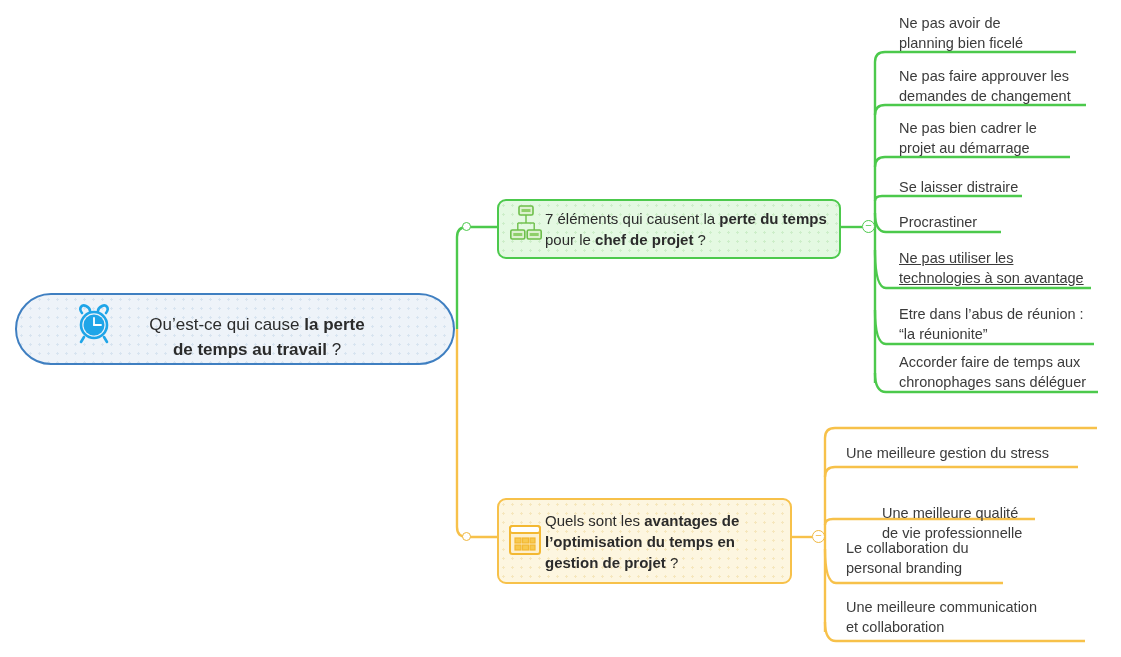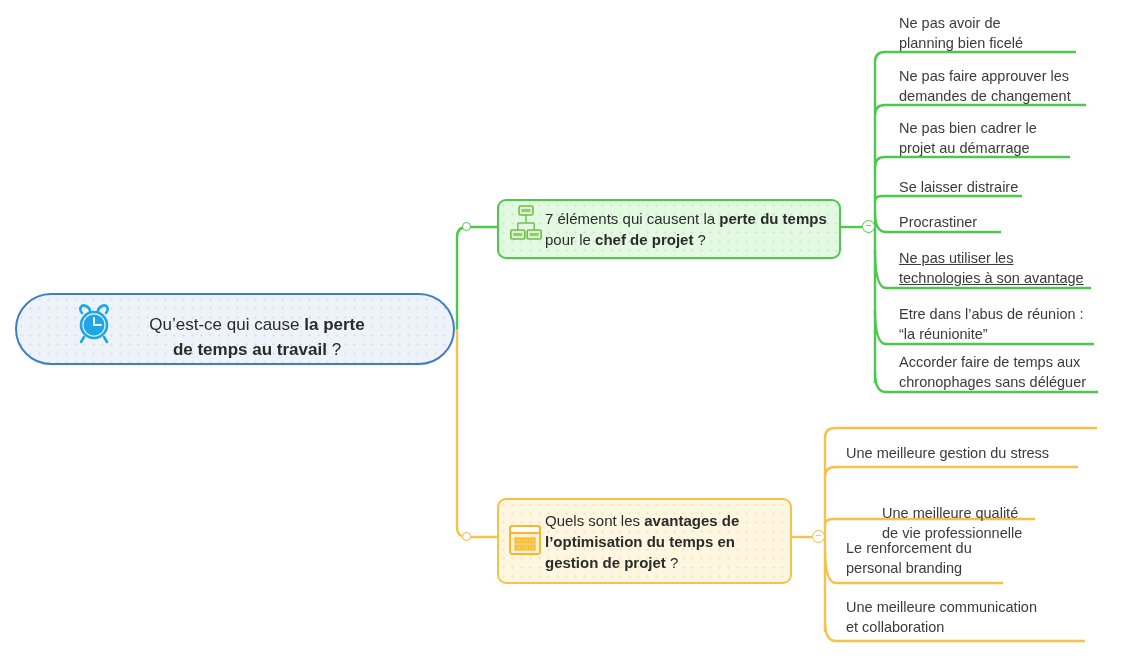--- a/index.html
+++ b/index.html
@@ -284,21 +284,21 @@
   </svg>
 
   <div class="leaf leaf-orange" style="left:846px; top:443px;">
     <div class="leaf-text">Une meilleure gestion du stress</div>
   </div>
   <div class="leaf leaf-orange" style="left:846px; top:503px;margin-left:36px;">
     <div class="leaf-text">Une meilleure qualité
 de vie professionnelle</div>
   </div>
   <div class="leaf leaf-orange" style="left:846px; top:538px;">
-    <div class="leaf-text">Le renforcement du
+    <div class="leaf-text">Le collaboration du
 personal branding</div>
   </div>
   <div class="leaf leaf-orange" style="left:846px; top:597px;">
     <div class="leaf-text">Une meilleure communication
 et collaboration</div>
   </div>
 
 </div>
 
 </body></html>

